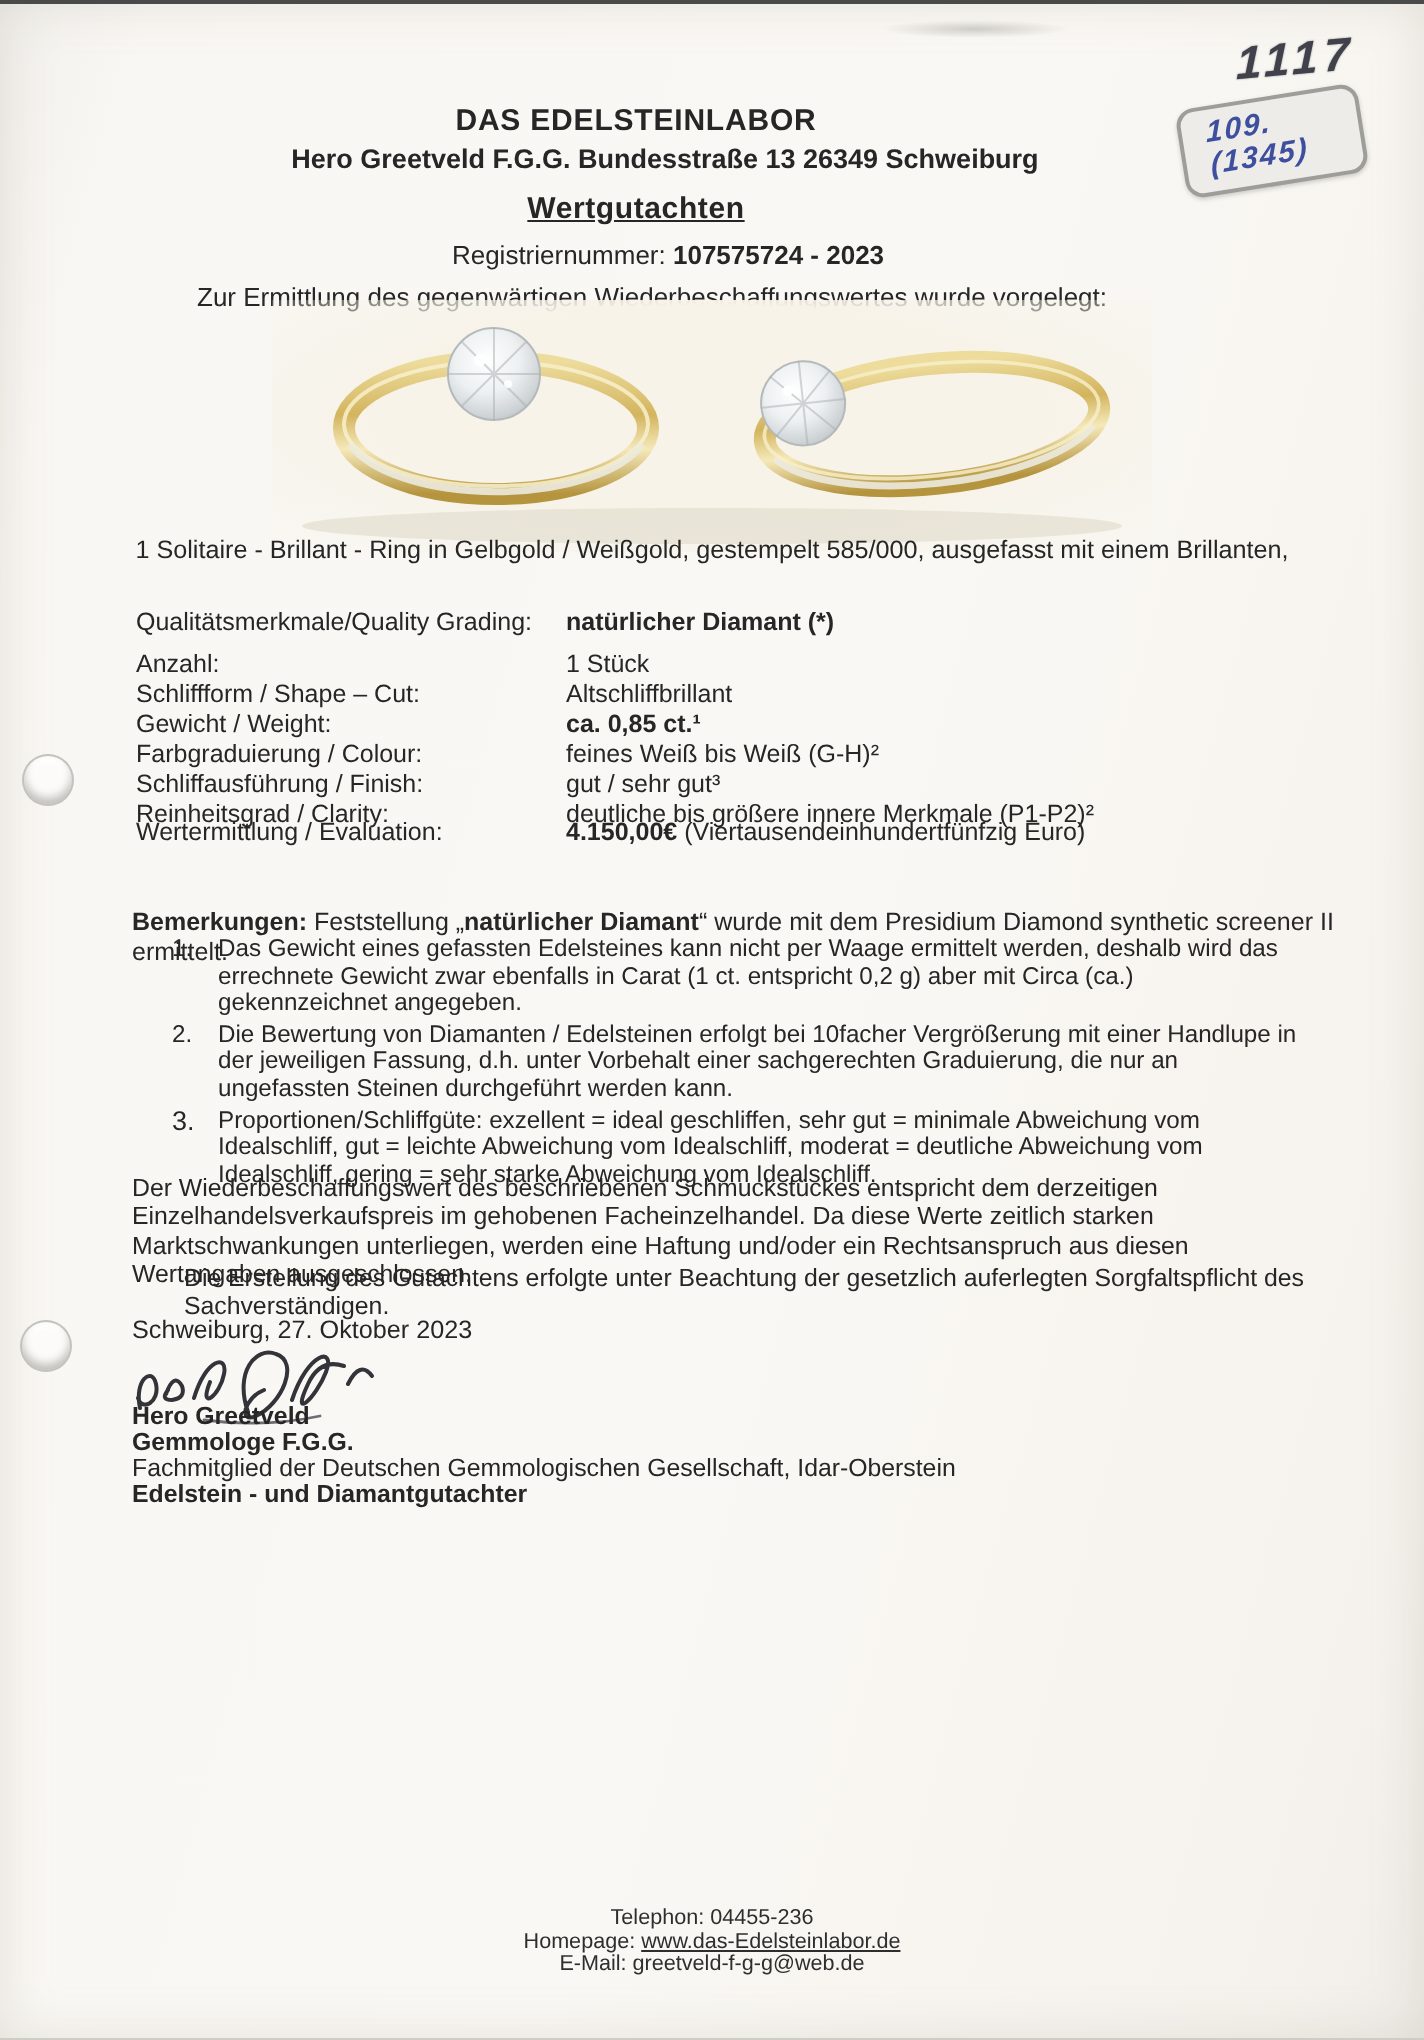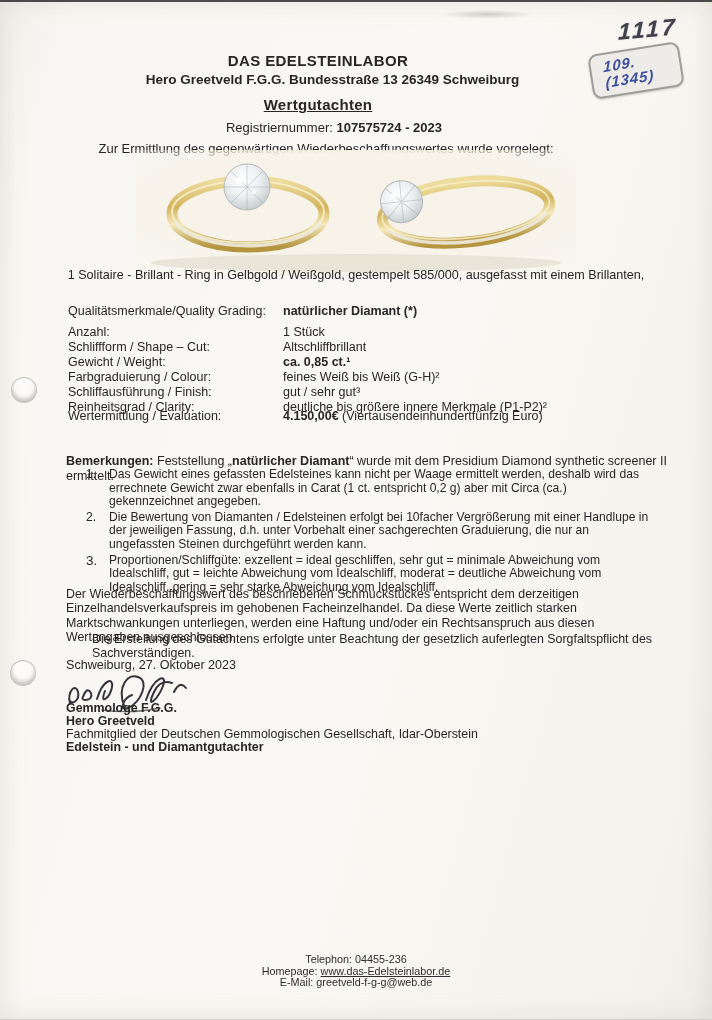--- a/index.html
+++ b/index.html
@@ -223,22 +223,22 @@
   <div class="date">Schweiburg, 27. Oktober 2023</div>
 
   <div class="signature">
     <svg width="150" height="48" viewBox="0 0 150 48">
       <path d="M8 34 C5 20 14 13 16 22 C18 31 9 36 7 29 M21 27 Q25 16 29 23 Q31 29 24 30 Q18 30 22 25 M35 29 C41 9 52 7 50 17 C48 28 37 36 43 21 M62 36 C55 16 66 3 76 7 C88 11 79 32 66 38 C57 42 60 29 70 25 M84 30 C92 6 106 3 101 16 C96 29 83 41 92 22 Q98 9 110 13 M112 22 Q118 10 124 18" fill="none" stroke="#33333a" stroke-width="2" stroke-linecap="round" stroke-linejoin="round"></path>
       <path d="M40 40 Q70 44 98 38" fill="none" stroke="#33333a" stroke-width="1.4" stroke-linecap="round" opacity="0.7"></path>
     </svg>
   </div>
 
   <div class="names">
+    <div class="b">Hero Greetveld</div>
     <div class="b">Gemmologe F.G.G.</div>
-    <div class="b">Hero Greetveld</div>
     <div>Fachmitglied der Deutschen Gemmologischen Gesellschaft, Idar-Oberstein</div>
     <div class="b">Edelstein - und Diamantgutachter</div>
   </div>
 
   <div class="footer">
     <div>Telephon: 04455-236</div>
     <div><span>Homepage: </span><span class="underline">www.das-Edelsteinlabor.de</span></div>
     <div>E-Mail: greetveld-f-g-g@web.de</div>
   </div>
 </div>

